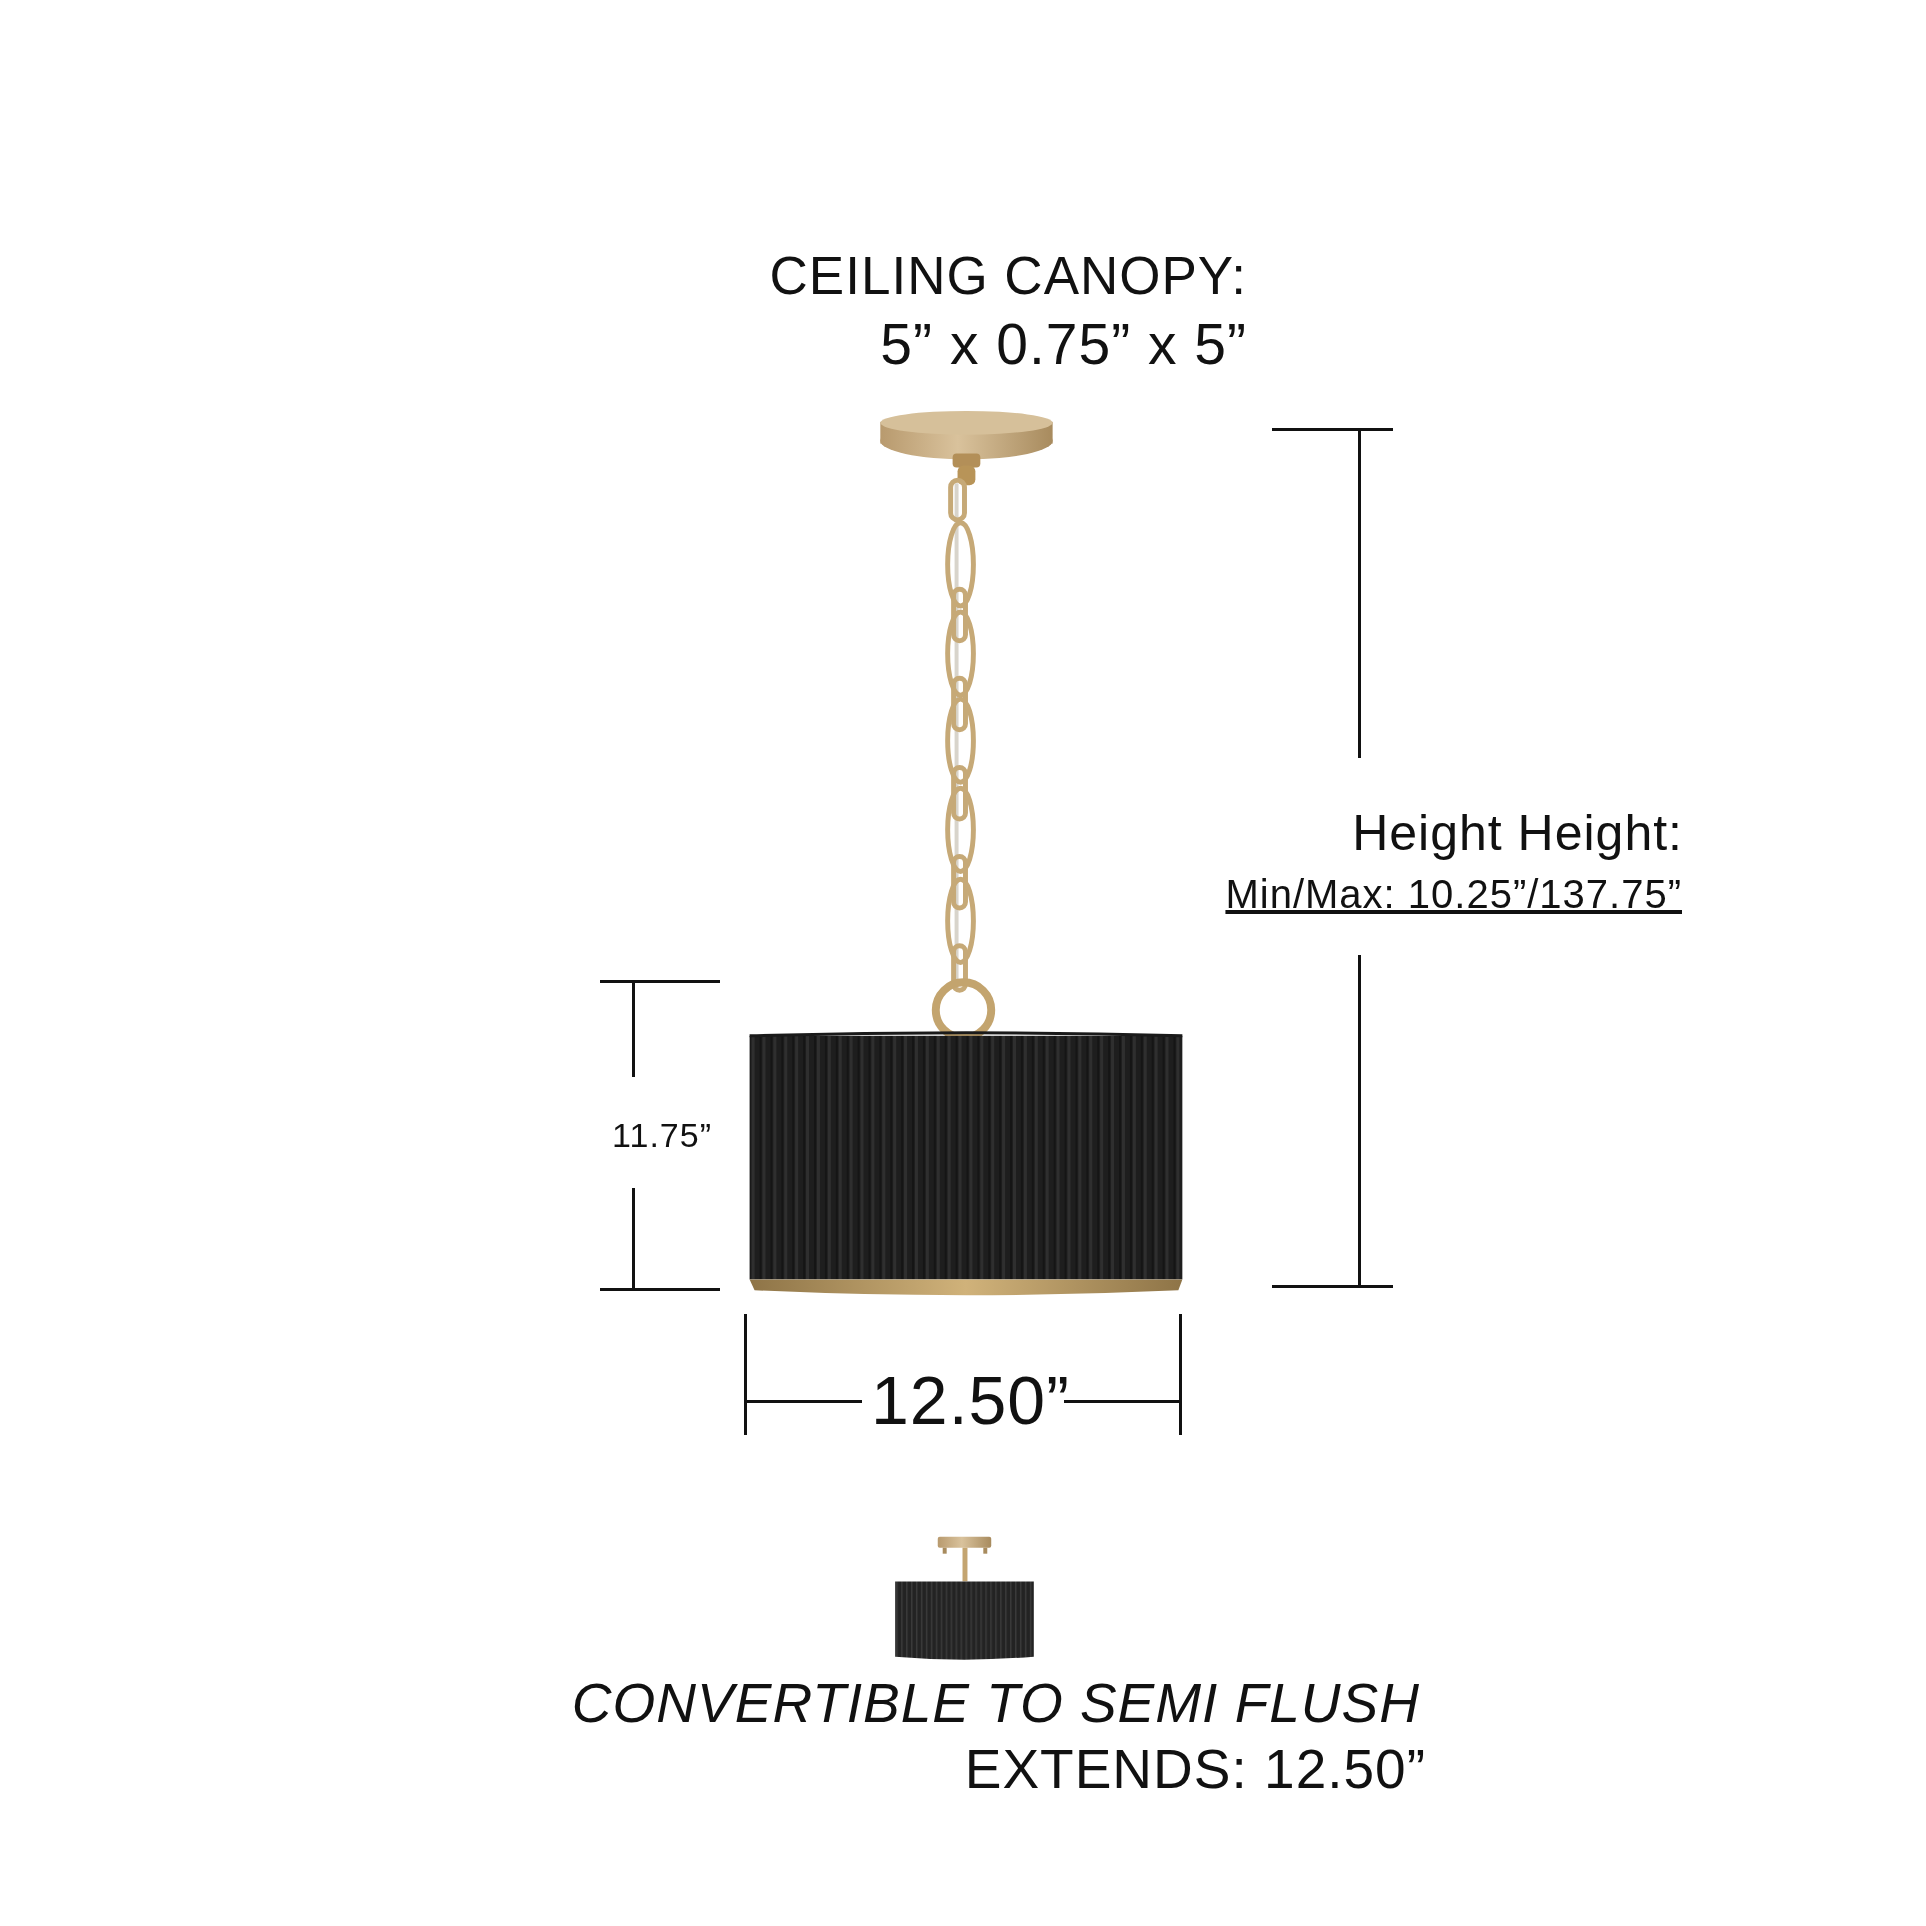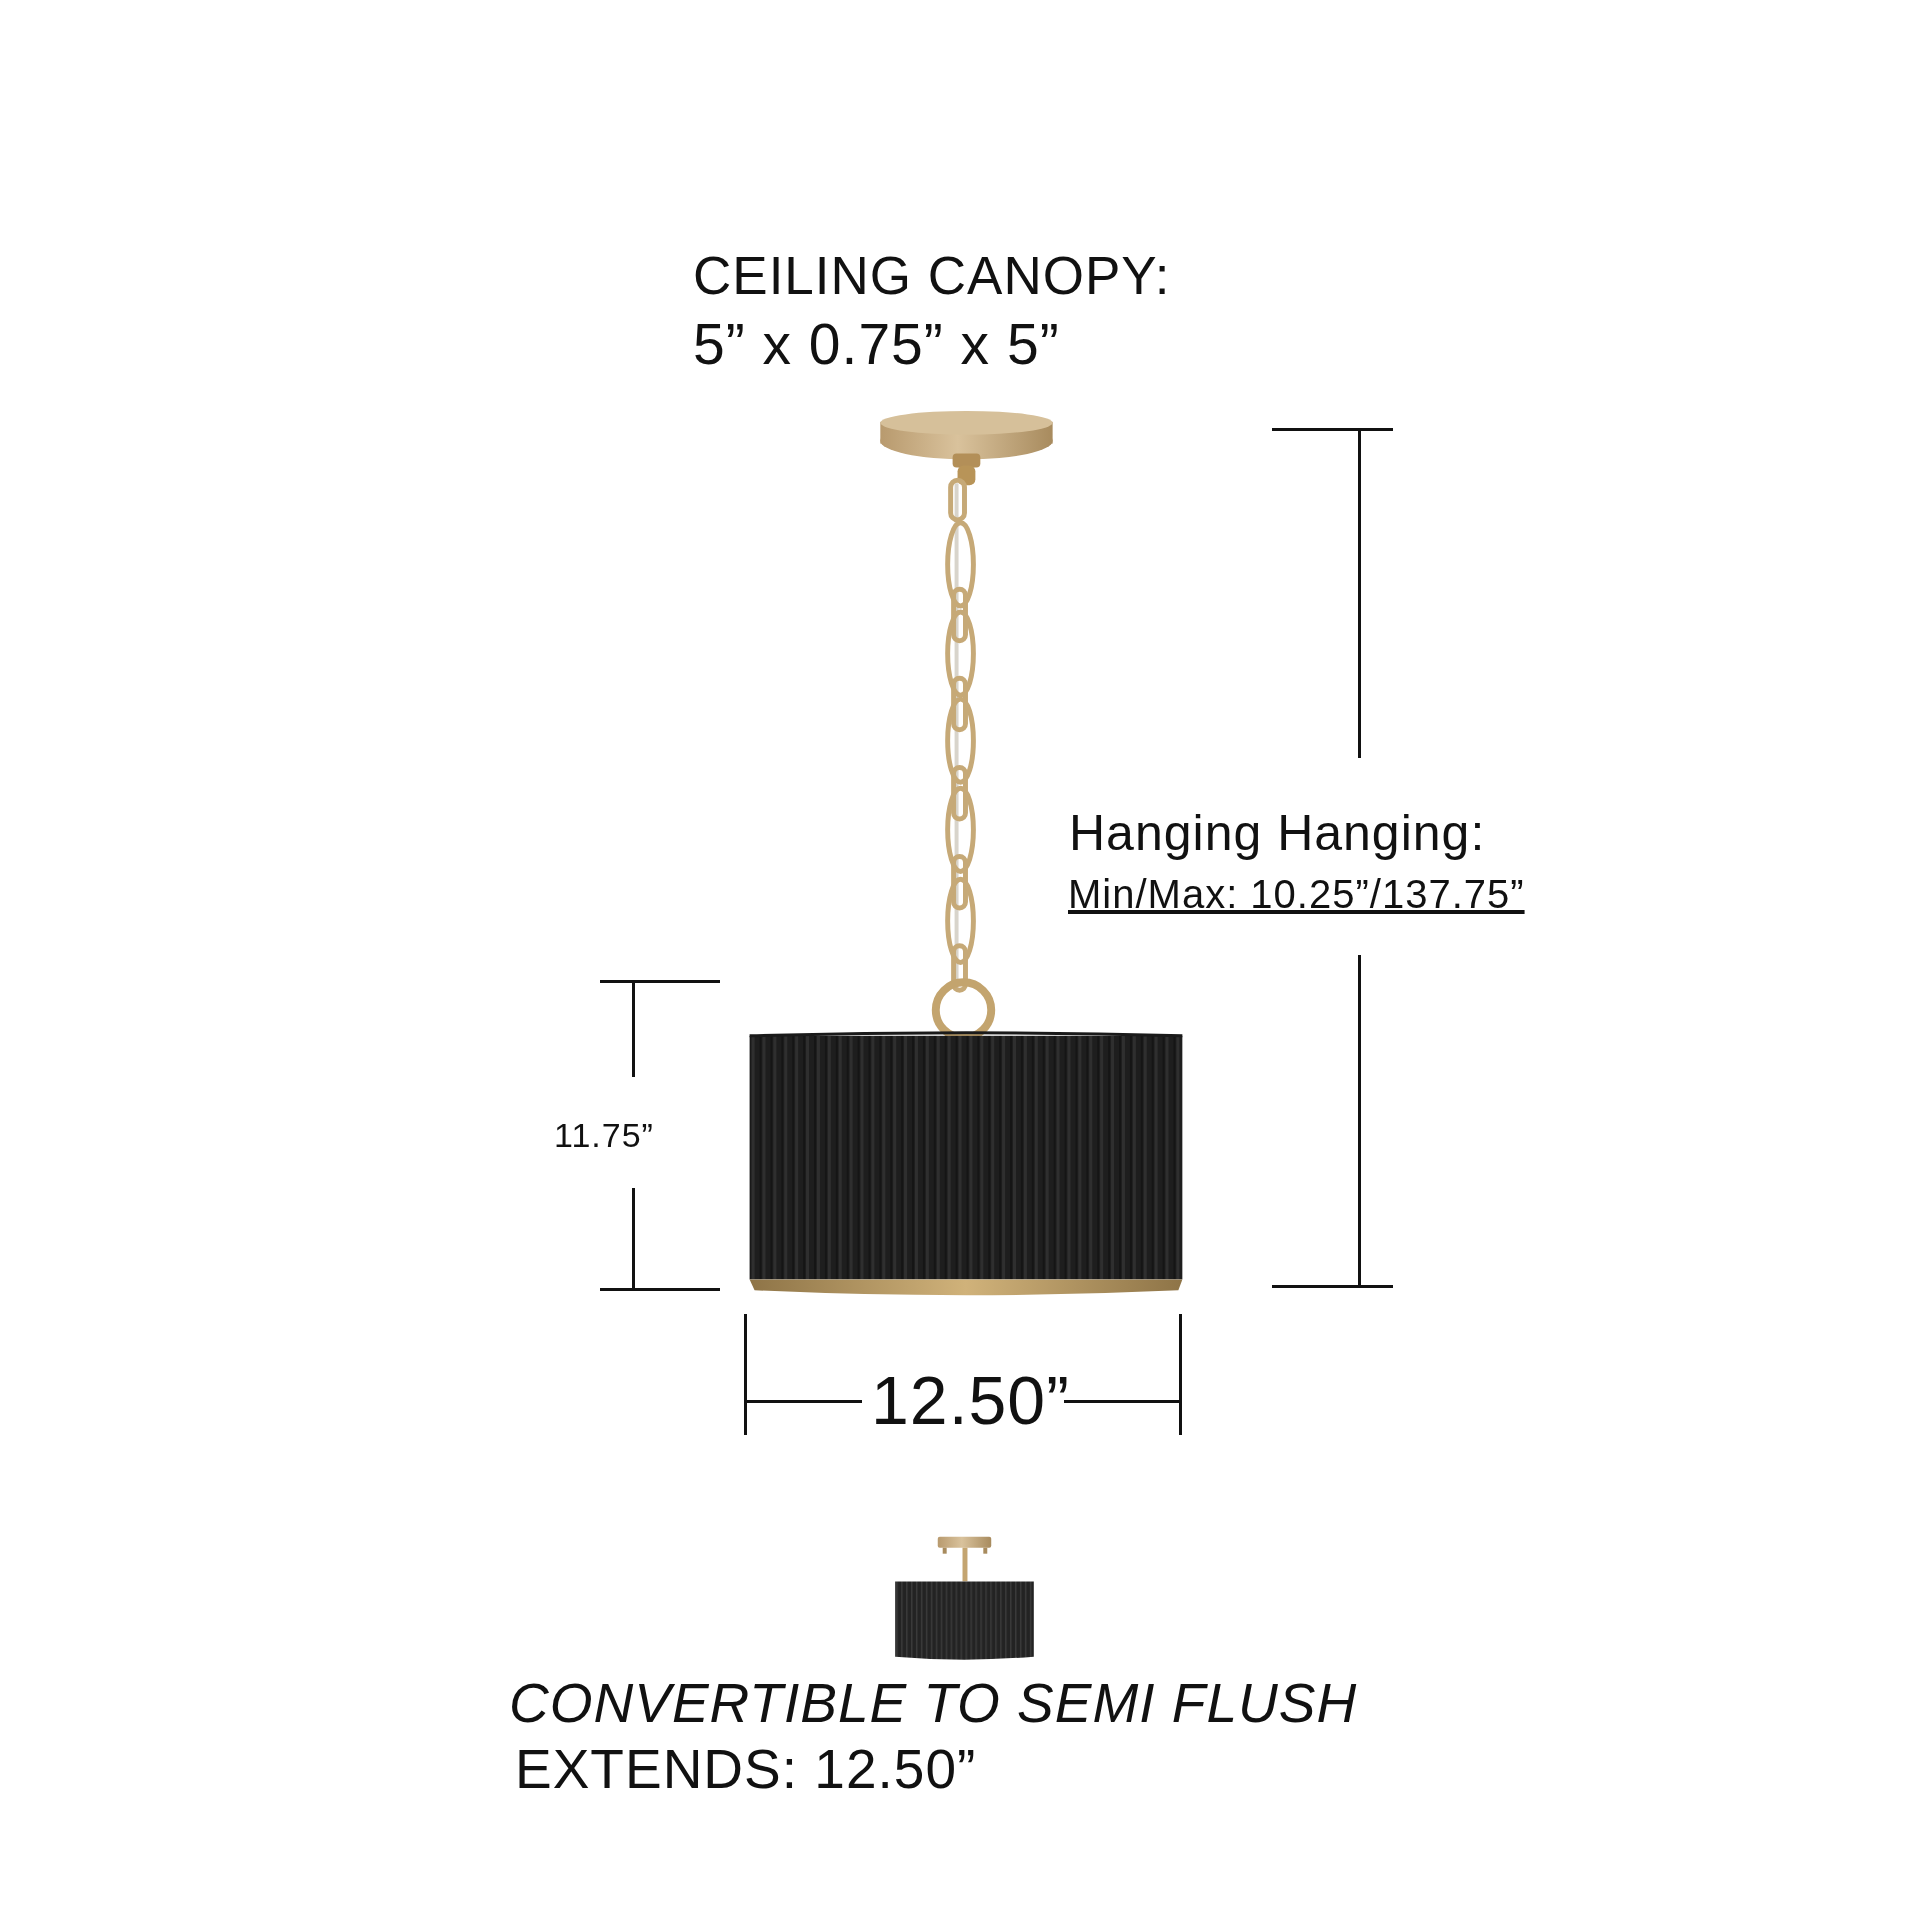--- a/index.html
+++ b/index.html
@@ -1,28 +1,28 @@
 <!DOCTYPE html>
 <html><head>
 <meta charset="utf-8">
 <style>
   html, body { margin:0; padding:0; background:#ffffff; }
   body { width:1927px; height:1927px; position:relative; overflow:hidden;
          font-family:"Liberation Sans", "DejaVu Sans", sans-serif; color:#111111; }
-  .txt { position:absolute; text-align:left; white-space:nowrap; font-weight:400; letter-spacing:1px; color:#111; }
+  .txt { position:absolute; text-align:right; white-space:nowrap; font-weight:400; letter-spacing:1px; color:#111; }
   .line { position:absolute; background:#111111; }
   svg { position:absolute; overflow:visible; }
 </style>
 </head>
 <body>
 
 <div class="txt" style="left:693px; top:246px; width:554px; font-size:53px; line-height:59px;">CEILING CANOPY:</div>
 <div class="txt" style="left:693px; top:315px; width:554px; font-size:57px; line-height:59px;">5” x 0.75” x 5”</div>
 
-<div class="txt" style="left:1069px; top:805px; width:614px; font-size:50px; line-height:57px;">Hanging Hanging:</div>
+<div class="txt" style="left:1069px; top:805px; width:614px; font-size:50px; line-height:57px;">Height Height:</div>
 <div class="txt" style="left:1068px; top:866px; width:614px; font-size:40px; line-height:57px;text-decoration:underline;">Min/Max: 10.25”/137.75”</div>
 
 <div class="txt" style="left:554px; top:1106px; width:158px; font-size:34px; line-height:59px;">11.75”</div>
 
 <div class="txt" style="left:871px; top:1371px; width:188px; font-size:68px; line-height:59px;">12.50”</div>
 
 <div class="txt" style="left:509px; top:1673px; width:911px; font-size:55px; line-height:61px;font-style:italic;">CONVERTIBLE TO SEMI FLUSH</div>
 <div class="txt" style="left:515px; top:1739px; width:911px; font-size:55px; line-height:61px;">EXTENDS: 12.50”</div>
 
 <div>

